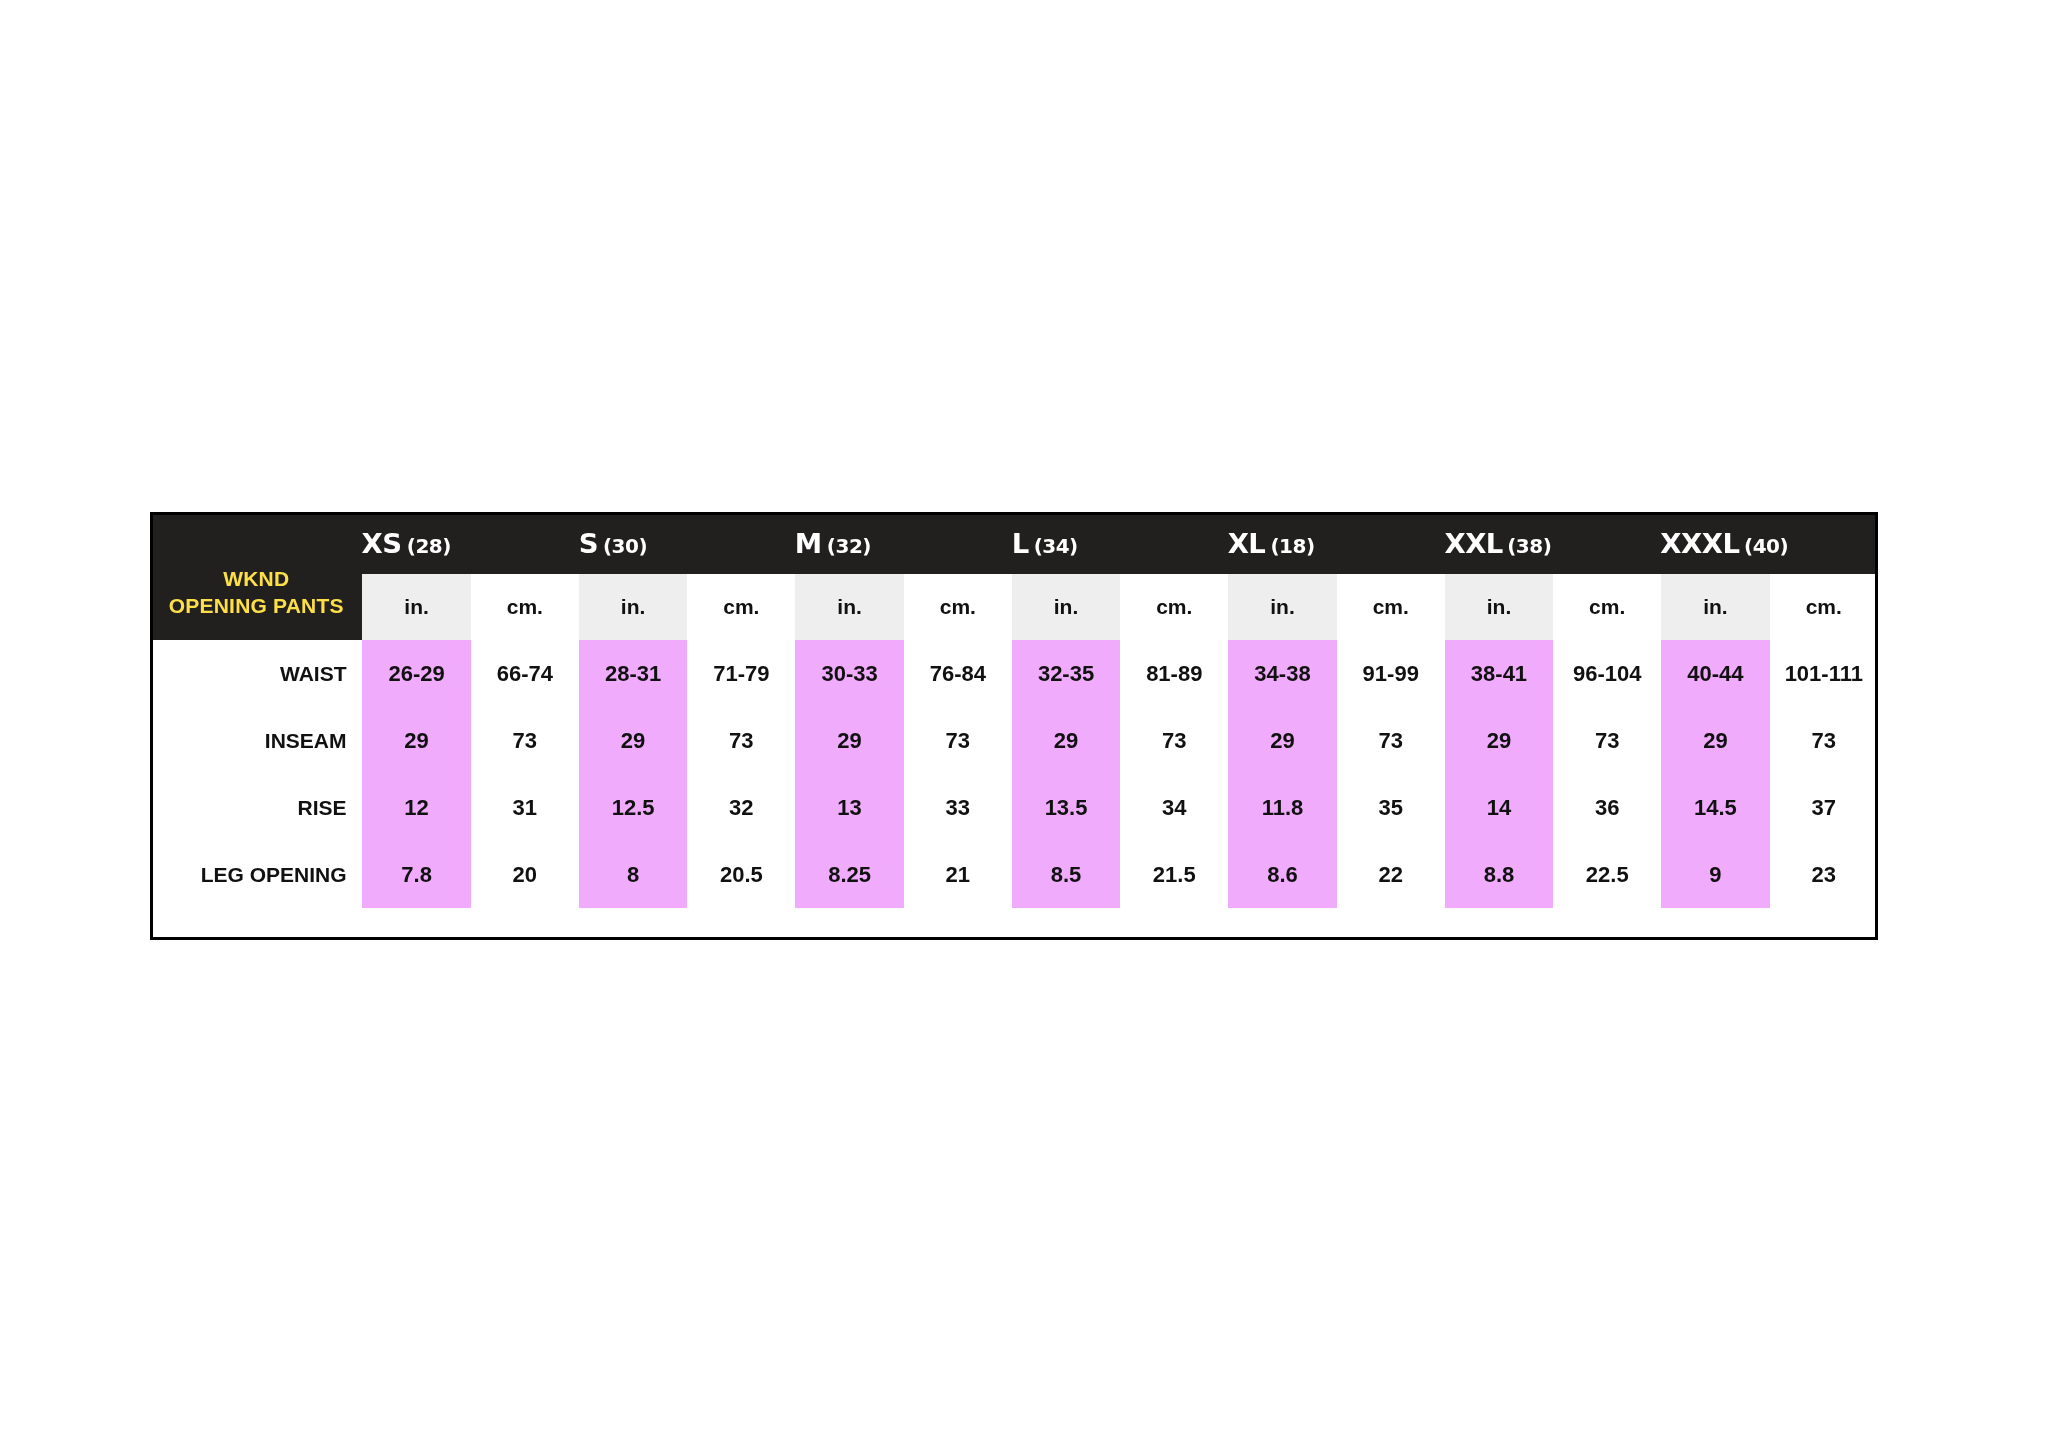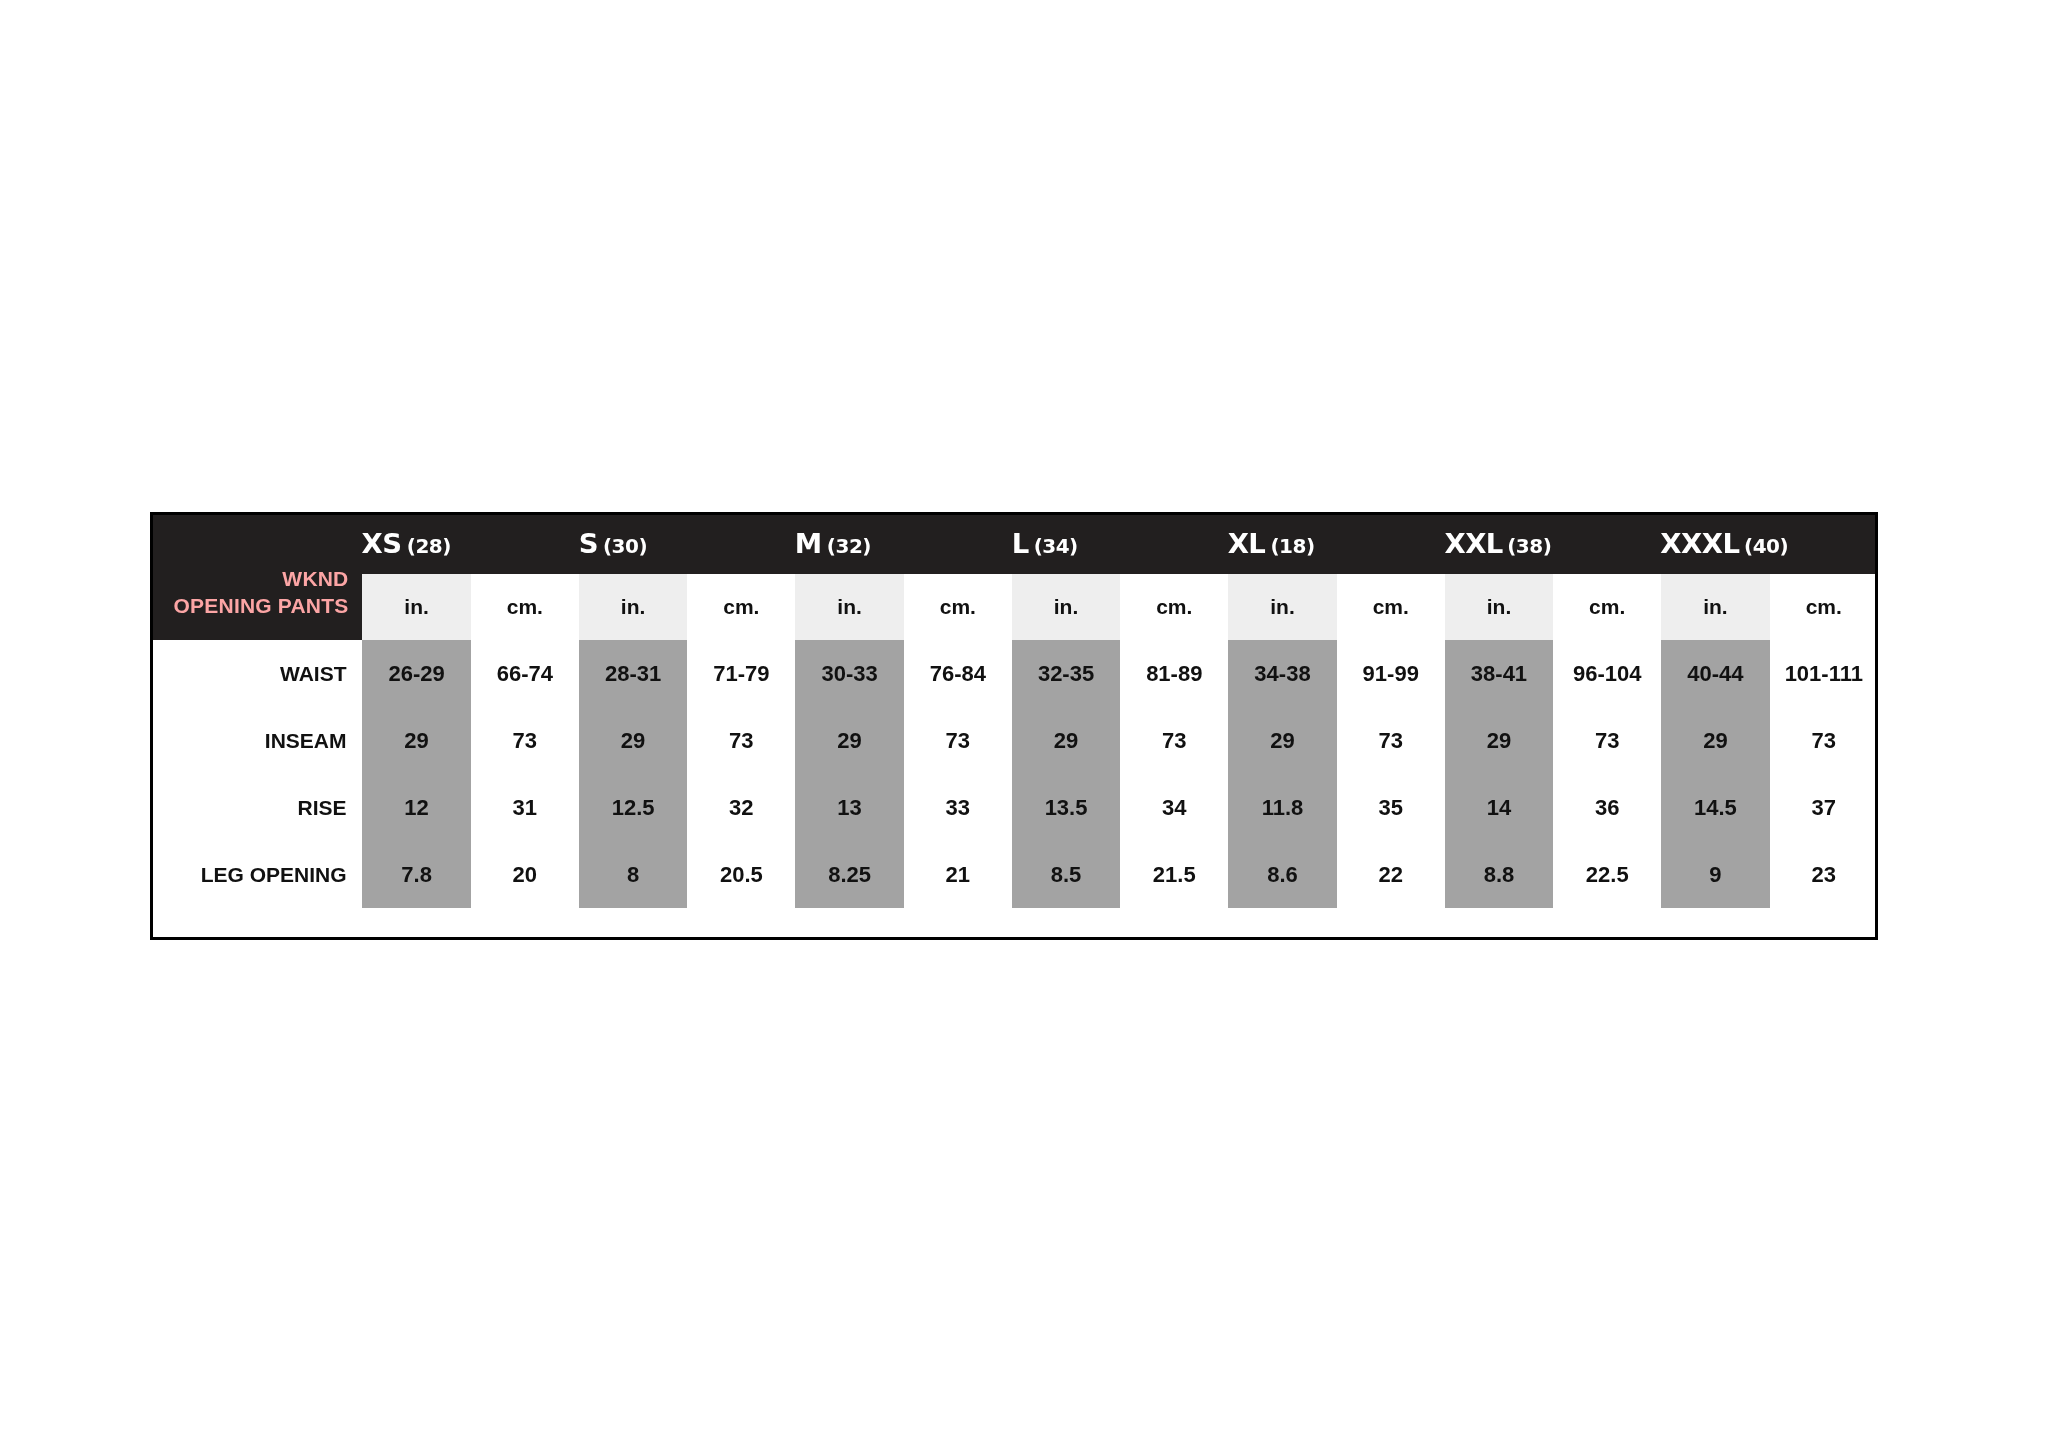--- a/index.html
+++ b/index.html
@@ -45,22 +45,22 @@
   col.unit-col  { width: 108px; }
 
   
   .row-sizehead { height: 62px; }
   .row-units    { height: 66px; }
   .row-data     { height: 67px; padding-left: 24px; }
 
   
   .brand-cell {
     background: #221f1f;
-    color: #fca5a5;
-    text-align: right;
+    color: #fde047;
+    text-align: center;
     padding: 0 14px 0 14px !important;
     border-right: 3px solid #000000;
   }
   .brand-inner {
     display: block;
     padding-top: 34px;
     line-height: 1.28;
     font-size: 21px;
     font-weight: 700;
     letter-spacing: 0.2px;
@@ -116,21 +116,21 @@
     background: #ffffff;
   }
   .data-cell {
     text-align: center;
     font-size: 22px;
     font-weight: 700;
     color: #111111;
     background: #ffffff;
     white-space: nowrap;
   }
-  .data-cell.shaded { background: #a3a3a3; }
+  .data-cell.shaded { background: #f0abfc; }
   .data-cell.grp-start { border-left: 3px solid #000000; }
 
   .row-data td { border-bottom: 2px solid #000000; }
   .row-data.last td { border-bottom: 0; }
 
   
   #chart-frame {
     position: absolute;
     left: 150px;
     top: 512px;

